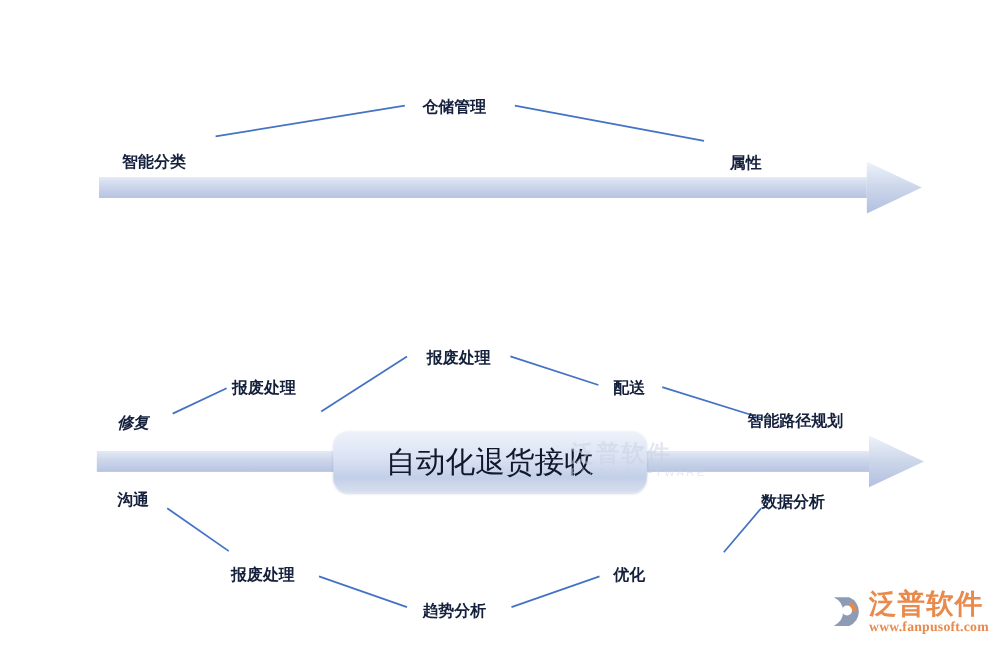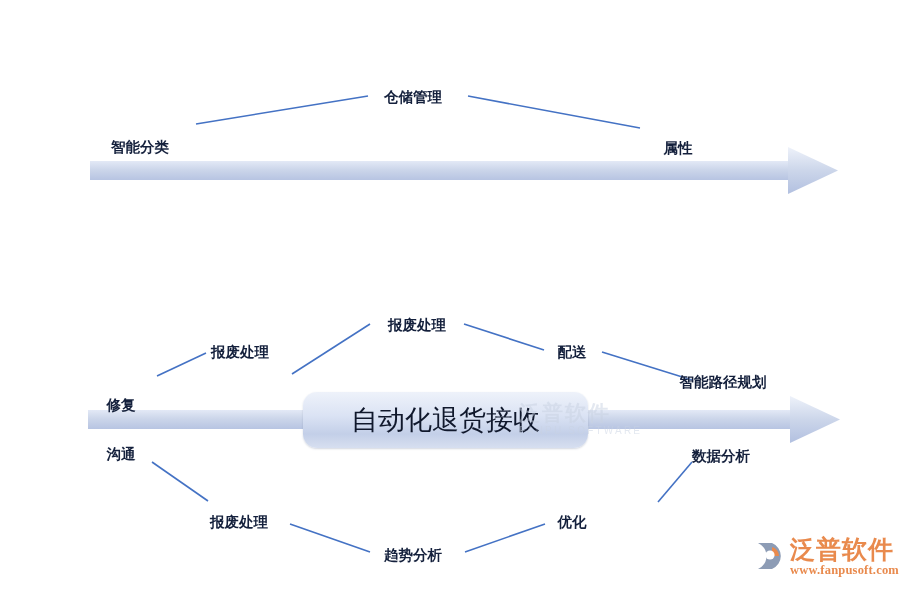--- a/index.html
+++ b/index.html
@@ -124,21 +124,21 @@
   </div>
 
   <div class="wm" style="left:519px;top:402px;">
     <div class="wm-cn">泛普软件</div>
     <div class="wm-en">FANPU SOFTWARE</div>
   </div>
 
   <div class="node-label" style="left:417px;top:316px;">报废处理</div>
   <div class="node-label" style="left:240px;top:343px;">报废处理</div>
   <div class="node-label" style="left:572px;top:343px;">配送</div>
-  <div class="node-label" style="left:121px;top:396px;">修复</div>
+  <div class="node-label" style="left:121px;top:375px;font-style:italic;">修复</div>
   <div class="node-label" style="left:723px;top:373px;">智能路径规划</div>
   <div class="node-label" style="left:121px;top:445px;">沟通</div>
   <div class="node-label" style="left:721px;top:447px;">数据分析</div>
   <div class="node-label" style="left:239px;top:513px;">报废处理</div>
   <div class="node-label" style="left:572px;top:513px;">优化</div>
   <div class="node-label" style="left:413px;top:546px;">趋势分析</div>
 
   <div class="logo">
     <svg class="logo-mark" viewBox="0 0 34 34">
       <path d="M6 5 L20 5 A14 14 0 0 1 20 31 L6 31 A17 15 0 0 0 6 5 Z" fill="#8d9cb5"></path>

